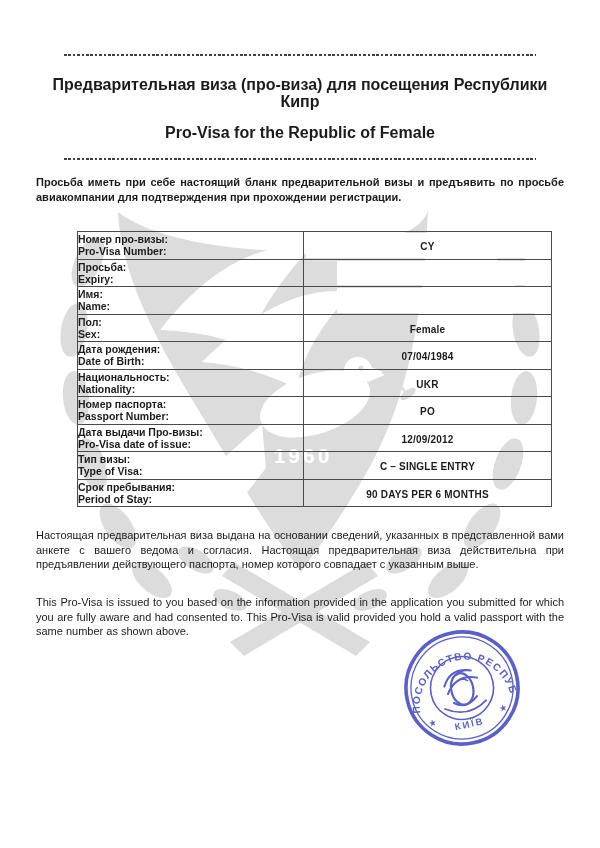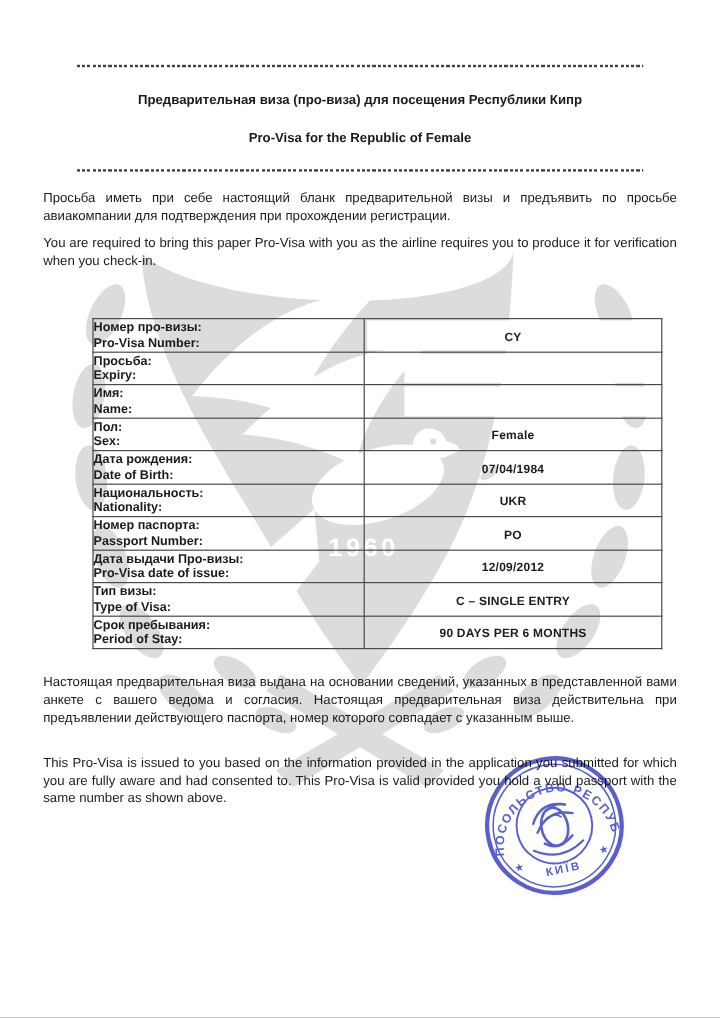--- a/index.html
+++ b/index.html
@@ -16,33 +16,33 @@
   }
   .content{position:relative;z-index:1;}
   
   .dashes{
     height:2px;margin:0 28px;
     background:repeating-linear-gradient(90deg,#3f3f3f 0 2.6px,rgba(0,0,0,0) 2.6px 4.4px);
   }
   .dash-top{margin-top:54px;}
   .dash-mid{margin-top:17px;}
   .title{
-    text-align:center;font-weight:bold;font-size:11px;line-height:17px;
+    text-align:center;font-weight:bold;font-size:16px;line-height:17px;
     margin:20px 10px 0;
   }
   .title.en{margin-top:14px;}
   p.para{font-size:11px;line-height:14.6px;text-align:justify;margin:0;}
-  .intro-ru{font-weight:normal;margin-top:15px !important;}
+  .intro-ru{font-weight:bold;margin-top:15px !important;}
   .intro-en{margin-top:9px !important;}
   .footer-ru{margin-top:21px !important;}
   .footer-en{margin-top:23px !important;}
   
   table.visa{
     border-collapse:collapse;table-layout:fixed;
-    width:473px;margin:40px 0 0 41px;
+    width:473px;margin:27px 0 0 41px;
     background:transparent;
   }
   table.visa td{
     border:1px solid #4a4a4a;
     height:26.5px;padding:0;vertical-align:middle;
     background:transparent;
   }
   td.lbl{width:226px;padding-left:27px;box-sizing:border-box;}
   td.lbl .l{font-size:10.5px;font-weight:bold;line-height:12.3px;white-space:nowrap;}
   td.val{width:247px;text-align:center;position:relative;}
@@ -115,21 +115,20 @@
 
   <div class="content">
     <div class="dashes dash-top"></div>
 
     <div class="title ru">Предварительная виза (про-виза) для посещения Республики Кипр</div>
     <div class="title en">Pro-Visa for the Republic of Female</div>
 
     <div class="dashes dash-mid"></div>
 
     <p class="para intro-ru">Просьба иметь при себе настоящий бланк предварительной визы и предъявить по просьбе авиакомпании для подтверждения при прохождении регистрации.</p>
-    <p class="para intro-en">You are required to bring this paper Pro-Visa with you as the airline requires you to produce it for verification when you check-in.</p>
 
     <table class="visa">
       <tbody>
         <tr>
           <td class="lbl">
               <div class="l">Номер про-визы:</div>
               <div class="l">Pro-Visa Number:</div>
             </td>
           <td class="val"><span class="redaction red-full"></span><span class="v">CY</span></td>
         </tr>

